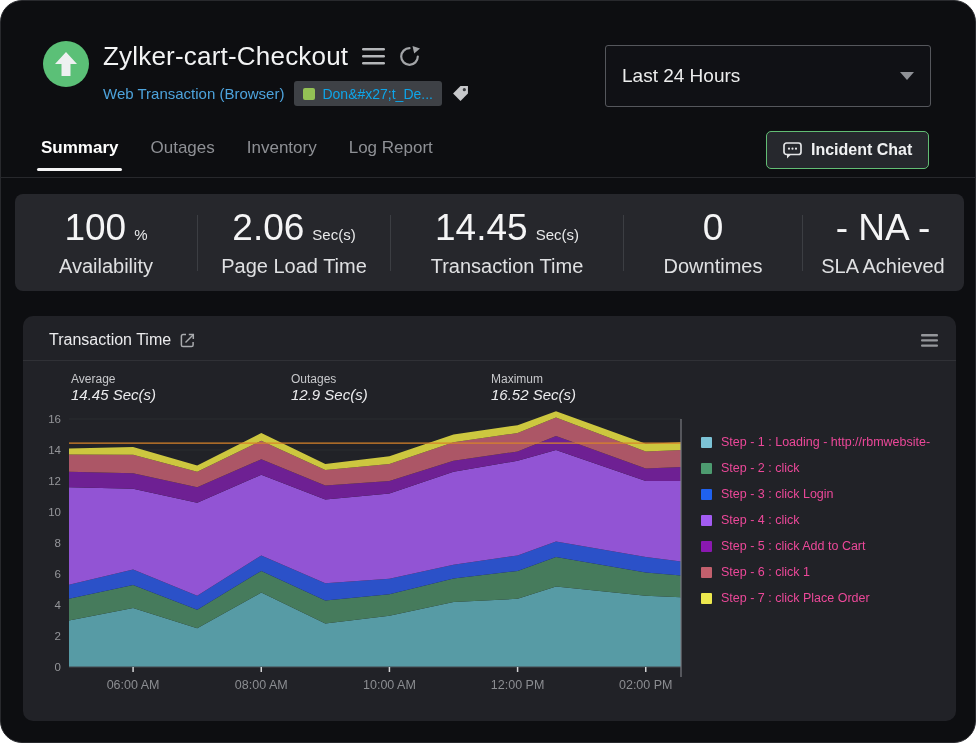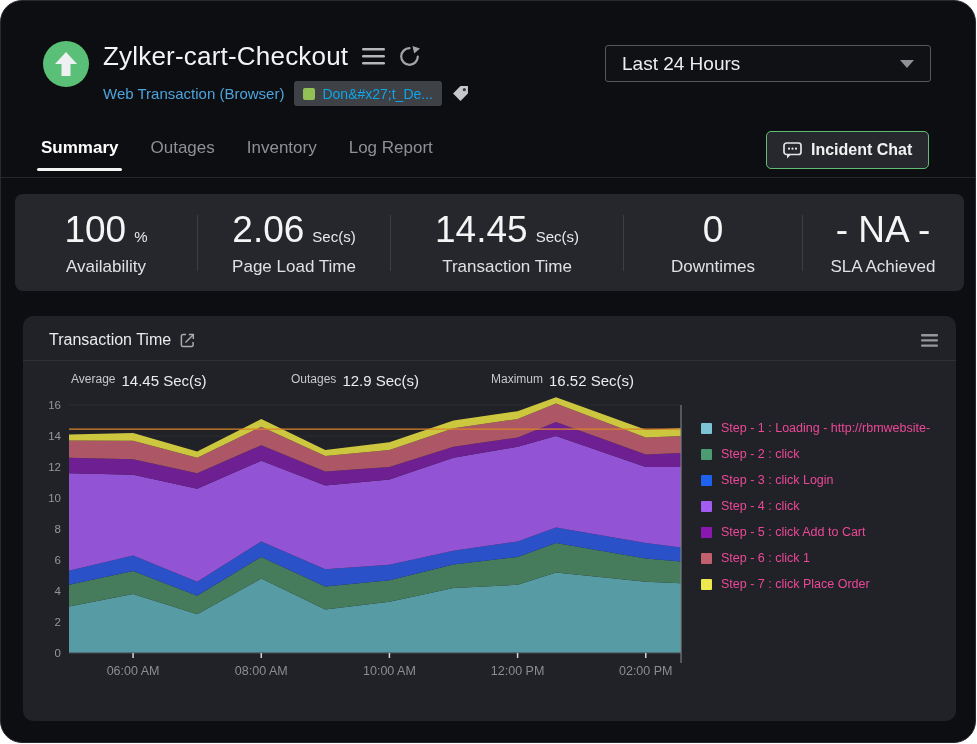--- a/index.html
+++ b/index.html
@@ -22,21 +22,21 @@
   .icon-btn { background: none; border: none; cursor: pointer; display: flex; align-items: center; }
   .sub-row { display: flex; align-items: center; gap: 10px; margin-top: 9px; }
   .monitor-type { font-size: 15px; color: #4da3dc; text-decoration: none; }
   .tag-chip {
     display: flex; align-items: center; gap: 7px; background: #3e4146; border-radius: 3px;
     height: 25px; padding: 0 9px; color: #0ea5e9; font-size: 14px;
   }
   .tag-chip .sq { width: 12px; height: 12px; border-radius: 2px; background: #93c155; }
   
   .time-select {
-    position: absolute; left: 604px; top: 44px; width: 326px; height: 37px;
+    position: absolute; left: 604px; top: 44px; width: 326px; height: 62px;
     border: 1px solid #55575c; border-radius: 3px; background: #101115;
     display: flex; align-items: center; justify-content: space-between; padding: 0 16px; cursor: pointer;
   }
   .time-select .val { font-size: 19px; color: #eceded; }
   .caret { width: 0; height: 0; border-left: 7px solid transparent; border-right: 7px solid transparent; border-top: 8px solid #8f9196; }
   
   .incident-btn {
     position: absolute; left: 765px; top: 130px; height: 38px; padding: 0 16px;
     background: #26282d; border: 1.5px solid #62bd74; border-radius: 5px;
     display: flex; align-items: center; gap: 9px; cursor: pointer;
@@ -50,36 +50,36 @@
   .tabs-divider { position: absolute; left: 0; right: 0; top: 176px; height: 1px; background: #27282c; }
   
   .stats-card {
     position: absolute; left: 14px; top: 193px; width: 949px; height: 97px;
     background: #26272c; border-radius: 8px; display: flex; align-items: center;
   }
   .stat { display: flex; flex-direction: column; align-items: center; justify-content: center; gap: 6px; }
   .stat-val { display: flex; align-items: baseline; gap: 8px; }
   .stat-val .big { font-size: 37px; color: #f5f5f6; font-weight: 400; }
   .stat-val .unit { font-size: 15px; color: #e8e9ea; }
-  .stat-label { font-size: 17px; color: #dfe0e2; }
+  .stat-label { font-size: 20px; color: #dfe0e2; }
   .stat-div { width: 1px; height: 56px; background: #3c3e43; }
   .w1 { width: 182px; } .w2 { width: 192px; } .w3 { width: 232px; } .w4 { width: 178px; } .w5 { width: 160px; }
   
   .chart-card {
     position: absolute; left: 22px; top: 315px; width: 933px; height: 405px;
     background: #212227; border-radius: 10px; overflow: hidden;
   }
   .card-head { display: flex; align-items: center; justify-content: space-between; padding: 15px 18px 11px 26px; }
   .card-title-wrap { display: flex; align-items: center; gap: 9px; }
   .card-title { font-size: 16px; color: #ebebed; }
   .card-divider { height: 1px; background: #303136; margin: 0 0 0 0; }
   .chart-stats { display: flex; padding: 11px 0 2px 48px; }
-  .cstat { display: flex; gap: 6px; }
+  .cstat { display: flex; flex-direction: column; }
   .cstat .lbl { font-size: 12px; color: #c7c8cb; }
-  .cstat .v { font-size: 15px; color: #ececee; }
+  .cstat .v { font-size: 15px; color: #ececee; font-style: italic; }
   .cw1 { width: 220px; } .cw2 { width: 200px; }
   .chart-body { display: flex; margin-top: 4px; }
   .legend { padding: 26px 0 0 18px; width: 266px; }
   .legend-item { display: flex; align-items: center; gap: 9px; margin-bottom: 12px; cursor: pointer; width: 252px; overflow: hidden; }
   .legend-item .sw { width: 11px; height: 11px; flex: 0 0 11px; border-radius: 1px; }
   .legend-item .lt { font-size: 12.5px; color: #ec4899; white-space: nowrap; }
 </style>
 </head>
 <body>
 

